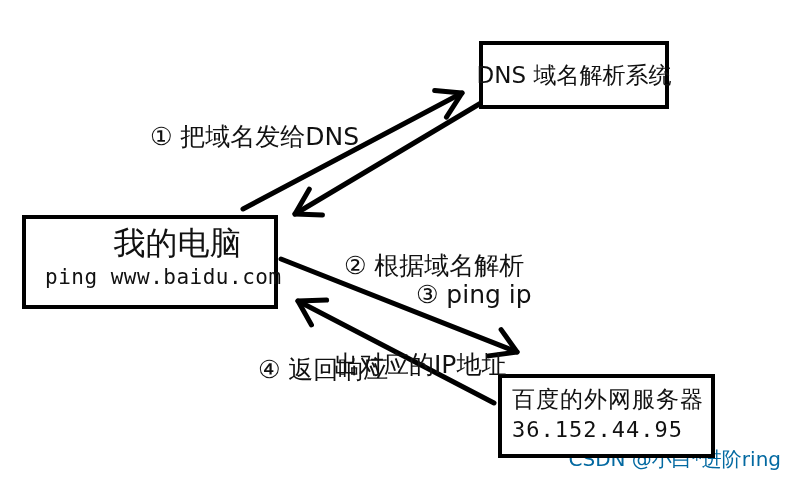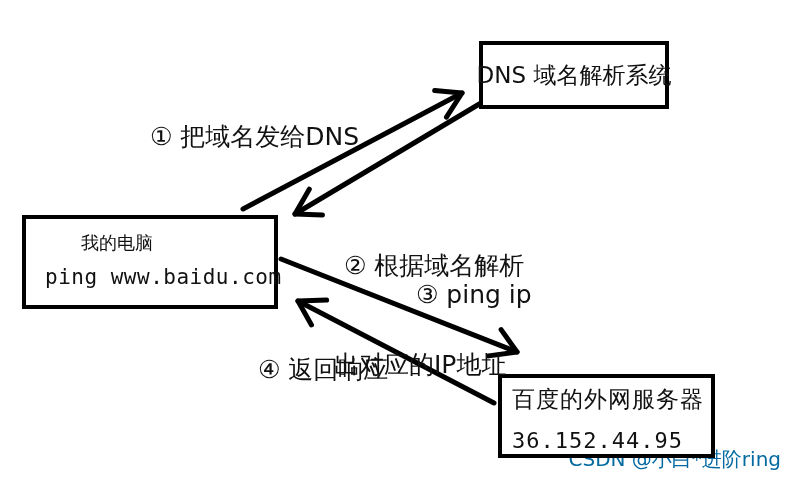--- a/index.html
+++ b/index.html
@@ -56,22 +56,23 @@
   }
   .box-computer {
     left: 22px;
     top: 215px;
     width: 256px;
     height: 94px;
     padding-top: 9px;
   }
   .box-computer .l1 {
     margin-left: 55px;
-    font-size: 18px;
+    font-size: 32px;
     line-height: 30px;
+    text-align: center;
   }
   .box-computer .l2 {
     margin-left: 19px;
     margin-top: 7px;
     font-family: "DejaVu Sans Mono", "Liberation Mono", monospace;
     font-size: 21px;
     letter-spacing: 0.5px;
     white-space: pre;
   }
   .box-dns {
@@ -92,21 +93,21 @@
     height: 84px;
     padding: 6px 12px 0 10px;
   }
   .box-server .l1 {
     font-size: 23px;
     line-height: 30px;
     letter-spacing: 1px;
     white-space: pre;
   }
   .box-server .l2 {
-    margin-top: 14px;
+    margin-top: 3px;
     font-family: "DejaVu Sans Mono", "Liberation Mono", monospace;
     font-size: 22px;
     letter-spacing: 1px;
     white-space: pre;
   }
   
   .step {
     position: absolute;
     z-index: 2;
     color: #111111;

